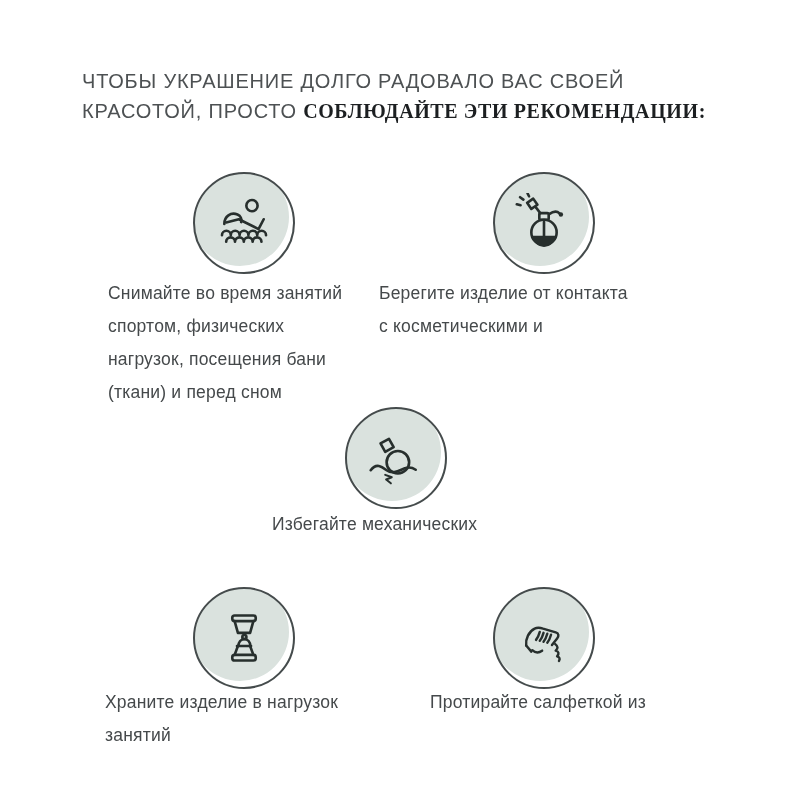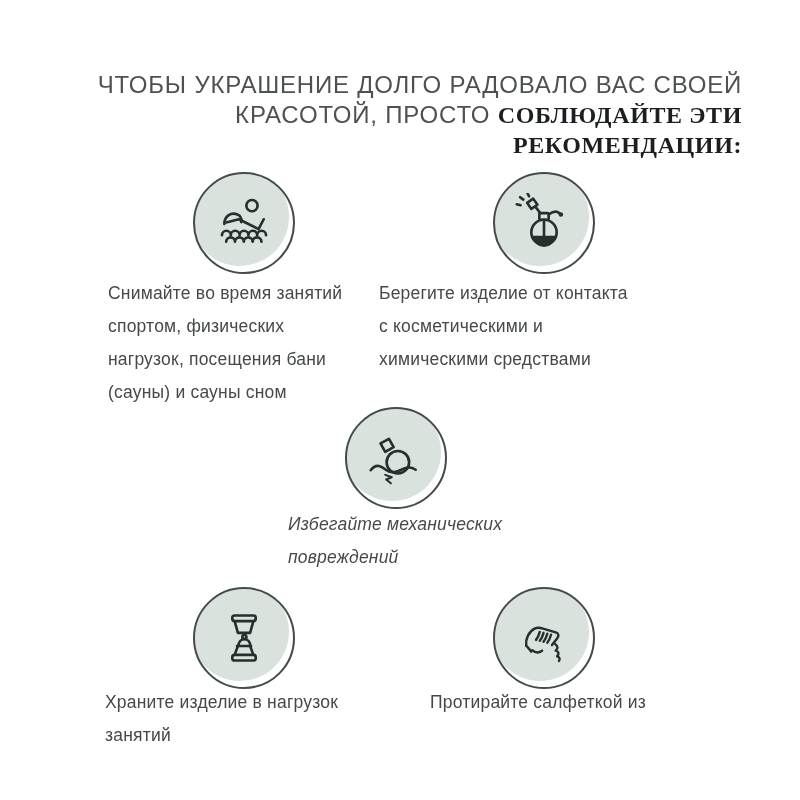--- a/index.html
+++ b/index.html
@@ -7,22 +7,22 @@
     width:800px; height:800px;
     background:#ffffff;
     font-family:"Liberation Sans", sans-serif;
     position:relative;
     overflow:hidden;
   }
   .canvas { position:absolute; inset:0; width:800px; height:800px; background:#ffffff; }
 
   .heading {
     position:absolute; left:82px; top:54px; width:660px;
-    font-size:24px; line-height:29.5px; letter-spacing:0.8px;
-    color:#4d5153; text-transform:uppercase; font-weight:400;text-align:right;
+    font-size:20px; line-height:29.5px; letter-spacing:0.8px;
+    color:#4d5153; text-transform:uppercase; font-weight:400;
   }
   .heading .hl1 { display:block; }
   .heading .bold { font-weight:700; color:#1c1f21; letter-spacing:0.6px;font-family:Liberation Serif, serif; }
 
   .circle {
     position:absolute; width:98px; height:98px; border-radius:50%;
     background:#dae2de;
     border:2px solid #454b4c;
     box-shadow: inset -4px -6px 0 0 #ffffff;
     display:flex; align-items:center; justify-content:center;
@@ -37,21 +37,21 @@
 
   .caption {
     position:absolute; margin:0;
     font-size:17.5px; line-height:33px; letter-spacing:0.2px;
     color:#45494b; font-weight:400;
   }
   .caption span { display:block; white-space:nowrap; }
 
   .t1 { left:108px; top:277px; }
   .t2 { left:379px; top:277px; }
-  .t3 { left:288px; top:508px;font-style:italic; }
+  .t3 { left:272px; top:508px; }
   .t4 { left:105px; top:686px; }
   .t5 { left:430px; top:686px;text-align:right; }
 </style>
 </head>
 <body>
 
 <div class="canvas">
 
   <h1 class="heading">
     <span class="hl1">ЧТОБЫ УКРАШЕНИЕ ДОЛГО РАДОВАЛО ВАС СВОЕЙ</span><span>КРАСОТОЙ, ПРОСТО </span><span class="bold">СОБЛЮДАЙТЕ ЭТИ РЕКОМЕНДАЦИИ:</span>
@@ -65,57 +65,55 @@
         <path d="M13 31.5 l13.5 -3.5 21 10.5 5.5 -10.5"></path>
         <path d="M8.5 45 a4.7 4.7 0 0 1 9.4 0 a4.7 4.7 0 0 1 9.4 0 a4.7 4.7 0 0 1 9.4 0 a4.7 4.7 0 0 1 9.4 0 a4.7 4.7 0 0 1 9.4 0"></path>
         <path d="M13 52 a4.7 4.7 0 0 1 9.4 0 a4.7 4.7 0 0 1 9.4 0 a4.7 4.7 0 0 1 9.4 0 a4.7 4.7 0 0 1 9.4 0"></path>
       </g>
     </svg>
   </div>
   <p class="caption t1">
     <span>Снимайте во время занятий</span>
     <span>спортом, физических</span>
     <span>нагрузок, посещения бани</span>
-    <span>(сауны) и сауны сном</span>
+    <span>(ткани) и перед сном</span>
   </p>
 
   <div class="circle c2">
     <svg width="60" height="60" viewBox="0 0 64 64">
       <g fill="none" stroke="#272f2d" stroke-width="2.8" stroke-linecap="round" stroke-linejoin="round">
         <circle cx="32" cy="42" r="13.5"></circle>
         <path d="M20 45.5 a12 12 0 0 0 24 0 z" fill="#272f2d" stroke="none"></path>
         <path d="M32 31 v14"></path>
         <rect x="27" y="21.5" width="10" height="7" rx="1.5"></rect>
         <path d="M14 10.5 l6.5 -4.5 4.5 6.5 -6.5 4.5 z"></path>
         <path d="M23.5 15.5 l4.5 6"></path>
         <path d="M10 7 l-3.5 -2.5 M16 3.5 l-1.5 -3 M7 13 l-4 -1"></path>
         <path d="M37.5 22.5 q7 -5 11 -0.8"></path>
         <circle cx="50" cy="23" r="2.4" fill="#272f2d" stroke="none"></circle>
       </g>
     </svg>
   </div>
   <p class="caption t2">
     <span>Берегите изделие от контакта</span>
     <span>с косметическими и</span>
-    <span>химическими средствами</span>
   </p>
 
   <div class="circle c3">
     <svg width="60" height="60" viewBox="0 0 64 64">
       <g fill="none" stroke="#272f2d" stroke-width="2.8" stroke-linecap="round" stroke-linejoin="round">
         <circle cx="34" cy="36.5" r="12"></circle>
         <path d="M15.5 16.5 l9 -5 5 9 -9 5 z"></path>
         <path d="M5 45 c6 -8 11.5 -4 17 0 c6.5 4.7 13 0.5 19.5 -2 c4.5 -1.7 8.5 -0.5 11.5 1.5"></path>
         <path d="M20.5 50 l7 2.5 -6 2.5 5 4" stroke-width="2.2"></path>
       </g>
     </svg>
   </div>
   <p class="caption t3">
     <span>Избегайте механических</span>
-    <span>повреждений</span>
   </p>
 
   <div class="circle c4">
     <svg width="60" height="60" viewBox="0 0 64 64">
       <g fill="none" stroke="#272f2d" stroke-width="2.8" stroke-linecap="round" stroke-linejoin="round">
         <rect x="19.5" y="8" width="25" height="6" rx="2.5"></rect>
         <path d="M22 14 l3.5 12.5 M42 14 l-3.5 12.5 M25.5 26.5 h13"></path>
         <rect x="19.5" y="50" width="25" height="6" rx="2.5"></rect>
         <path d="M22 50 l3.5 -9.5 M42 50 l-3.5 -9.5"></path>
         <path d="M26 40.5 a6.4 7.5 0 0 1 12.8 0"></path>

